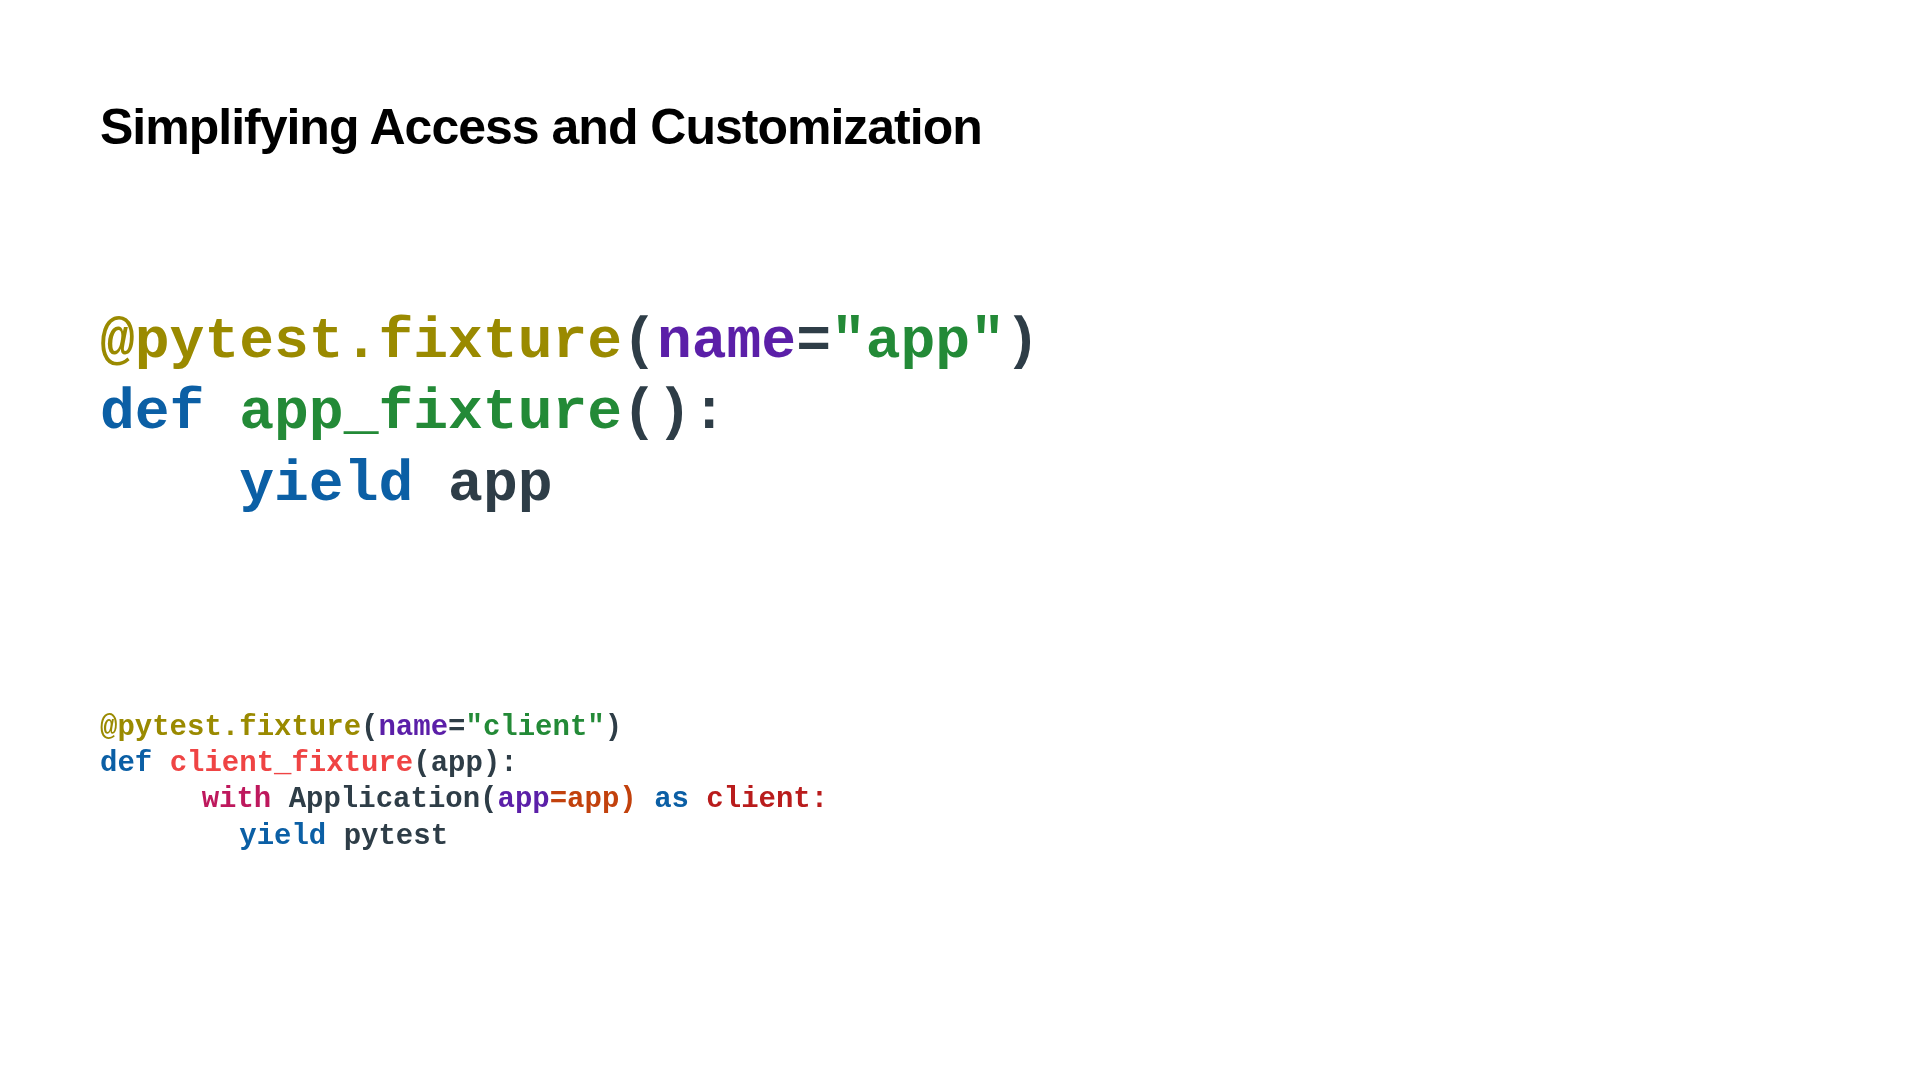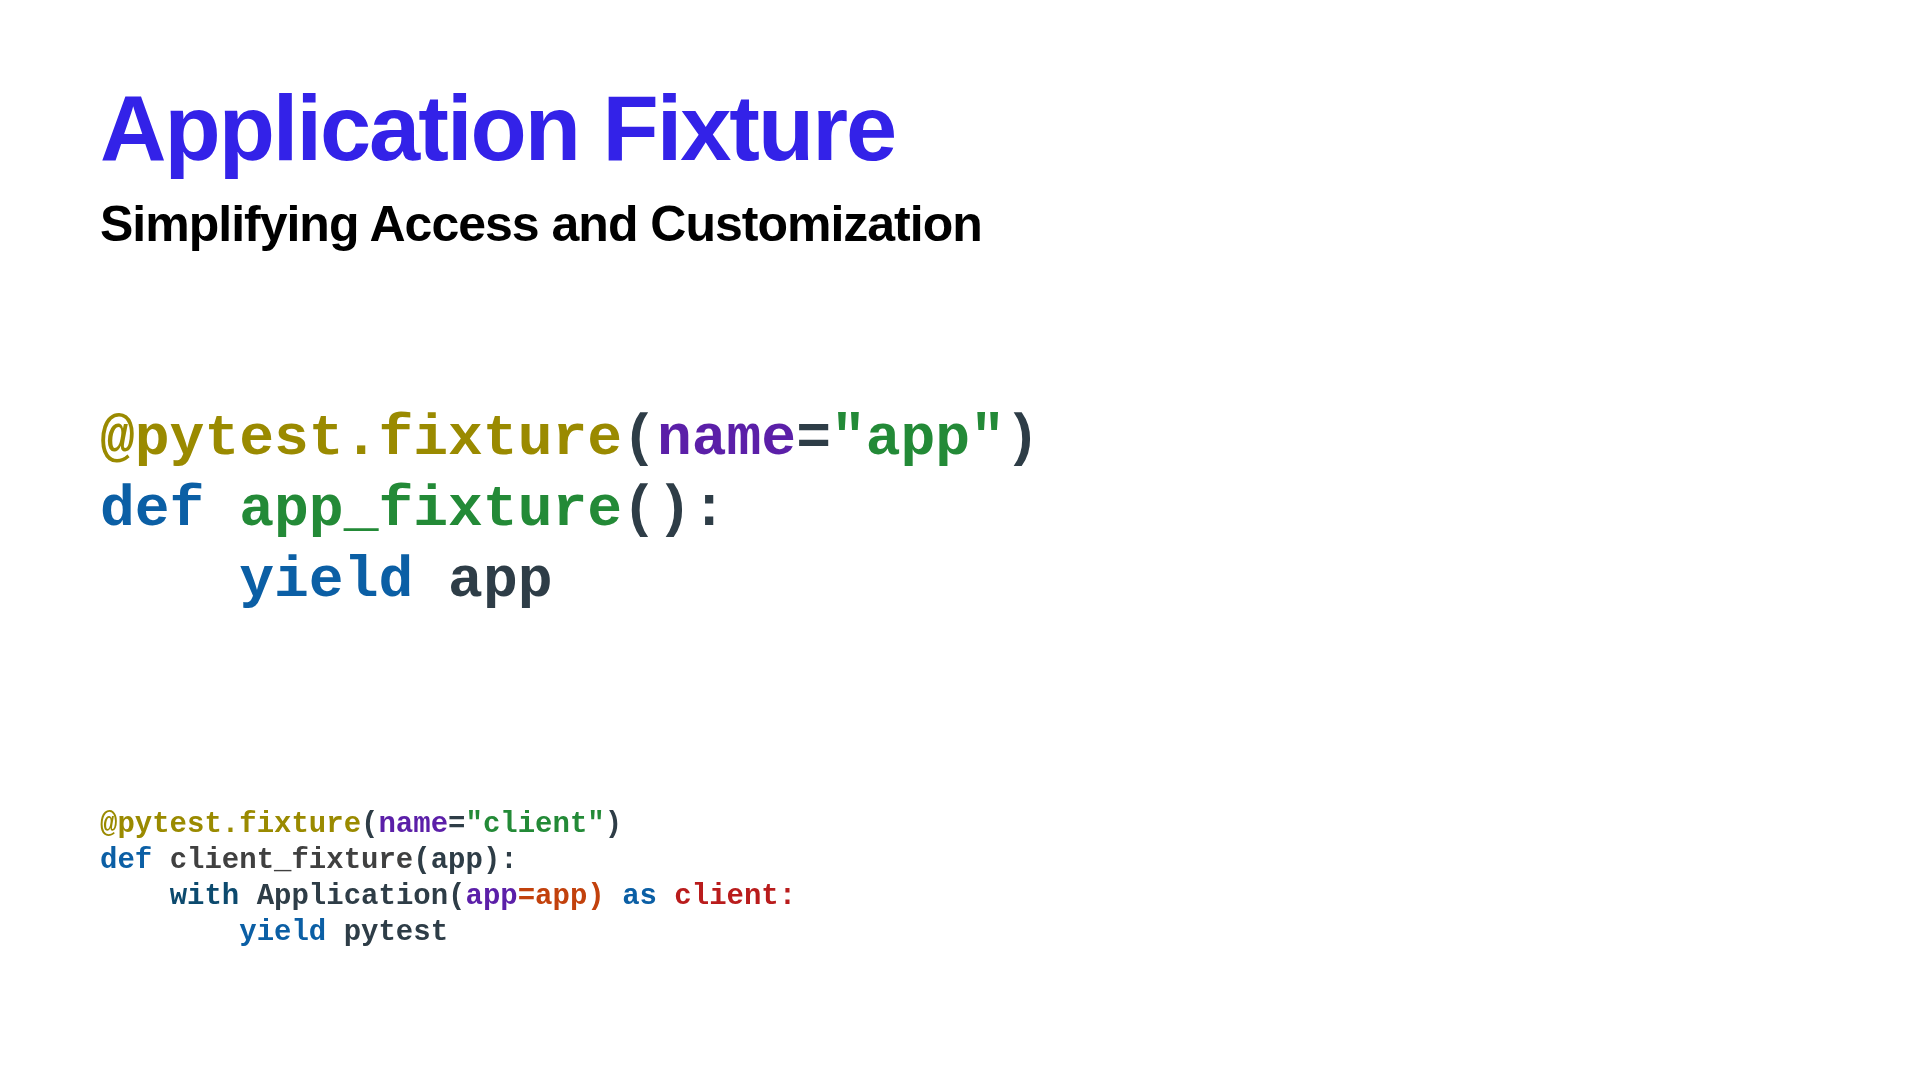--- a/index.html
+++ b/index.html
@@ -43,24 +43,23 @@
     font-weight: 600;
     line-height: 1.25;
     margin-top: 190px;
     white-space: pre;
   }
 </style>
 </head>
 <body>
 
 <div class="slide">
-  <h1 class="title" style="color:#3322e8">Application Fixture</h1>
   <h2 class="subtitle">Simplifying Access and Customization</h2>
 
   <pre class="code-large"><span style="color: rgb(154, 138, 0);">@pytest.fixture</span><span style="color: rgb(46, 61, 71);">(</span><span style="color: rgb(91, 31, 168);">name</span><span style="color: rgb(46, 61, 71);">=</span><span style="color: rgb(35, 138, 55);">"app"</span><span style="color: rgb(46, 61, 71);">)
 </span><span style="color: rgb(11, 95, 165);">def</span><span style="color: rgb(46, 61, 71);"> </span><span style="color: rgb(35, 138, 55);">app_fixture</span><span style="color: rgb(46, 61, 71);">():
 </span><span style="color: rgb(46, 61, 71);">    </span><span style="color: rgb(11, 95, 165);">yield</span><span style="color: rgb(46, 61, 71);"> app</span></pre>
 
   <pre class="code-small"><span style="color: rgb(154, 138, 0);">@pytest.fixture</span><span style="color: rgb(46, 61, 71);">(</span><span style="color: rgb(91, 31, 168);">name</span><span style="color: rgb(46, 61, 71);">=</span><span style="color: rgb(35, 138, 55);">"client"</span><span style="color: rgb(46, 61, 71);">)
-</span><span style="color: rgb(11, 95, 165);">def</span><span style="color: rgb(46, 61, 71);"> </span><span style="color: #404040;">client_fixture</span><span style="color: rgb(46, 61, 71);">(app):
-</span><span style="color: rgb(46, 61, 71);">    </span><span style="color: #0c4a6e;">with</span><span style="color: rgb(46, 61, 71);"> Application(</span><span style="color: rgb(91, 31, 168);">app</span><span style="color: #c2410c;">=app) </span><span style="color: rgb(11, 95, 165); margin-top: 8px;">as</span><span style="color: #b91c1c;"> client:
+</span><span style="color: rgb(11, 95, 165);">def</span><span style="color: rgb(46, 61, 71);"> </span><span style="color: #ef4444;">client_fixture</span><span style="color: rgb(46, 61, 71);">(app):
+</span><span style="color: rgb(46, 61, 71);">    </span><span style="color: #be185d; margin-left: 32px;">with</span><span style="color: rgb(46, 61, 71);"> Application(</span><span style="color: rgb(91, 31, 168);">app</span><span style="color: #c2410c;">=app) </span><span style="color: rgb(11, 95, 165); margin-top: 8px;">as</span><span style="color: #b91c1c;"> client:
 </span><span style="color: rgb(46, 61, 71);">        </span><span style="color: rgb(11, 95, 165);">yield</span><span style="color: rgb(46, 61, 71);"> pytest</span></pre>
 </div>
 
 </body></html>

